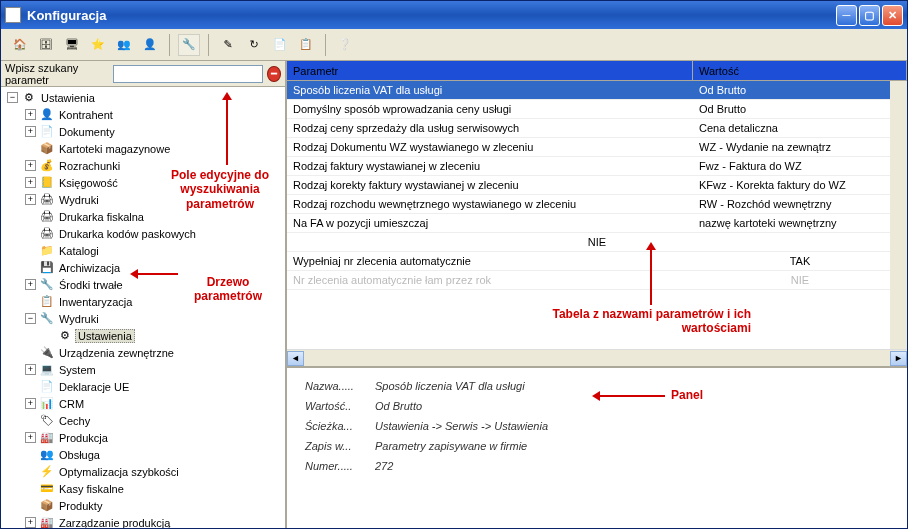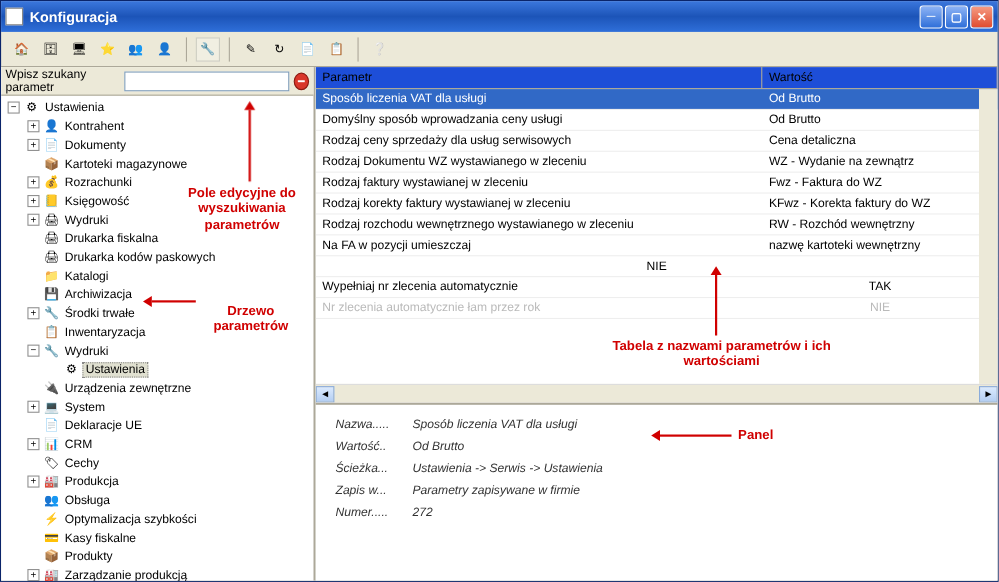--- a/index.html
+++ b/index.html
@@ -312,16 +312,16 @@
   </div>
 </div>
 
 <div class="arrow-v" style="left:226px; top:100px; height:65px;"></div>
 <div class="annotation" style="left:150px; top:168px; width:140px;">Pole edycyjne do wyszukiwania parametrów</div>
 
 <div class="arrow-h left" style="left:138px; top:273px; width:40px;"></div>
 <div class="annotation" style="left:178px; top:275px; width:100px;">Drzewo parametrów</div>
 
 <div class="arrow-v" style="left:650px; top:250px; height:55px;"></div>
-<div class="annotation" style="left:536px; top:307px; width:240px;">Tabela z nazwami parametrów i ich wartościami</div>
+<div class="annotation" style="left:511px; top:307px; width:240px;text-align:right;">Tabela z nazwami parametrów i ich wartościami</div>
 
 <div class="arrow-h left" style="left:600px; top:395px; width:65px;"></div>
 <div class="annotation" style="left:671px; top:388px;">Panel</div>
 
 </body></html>

